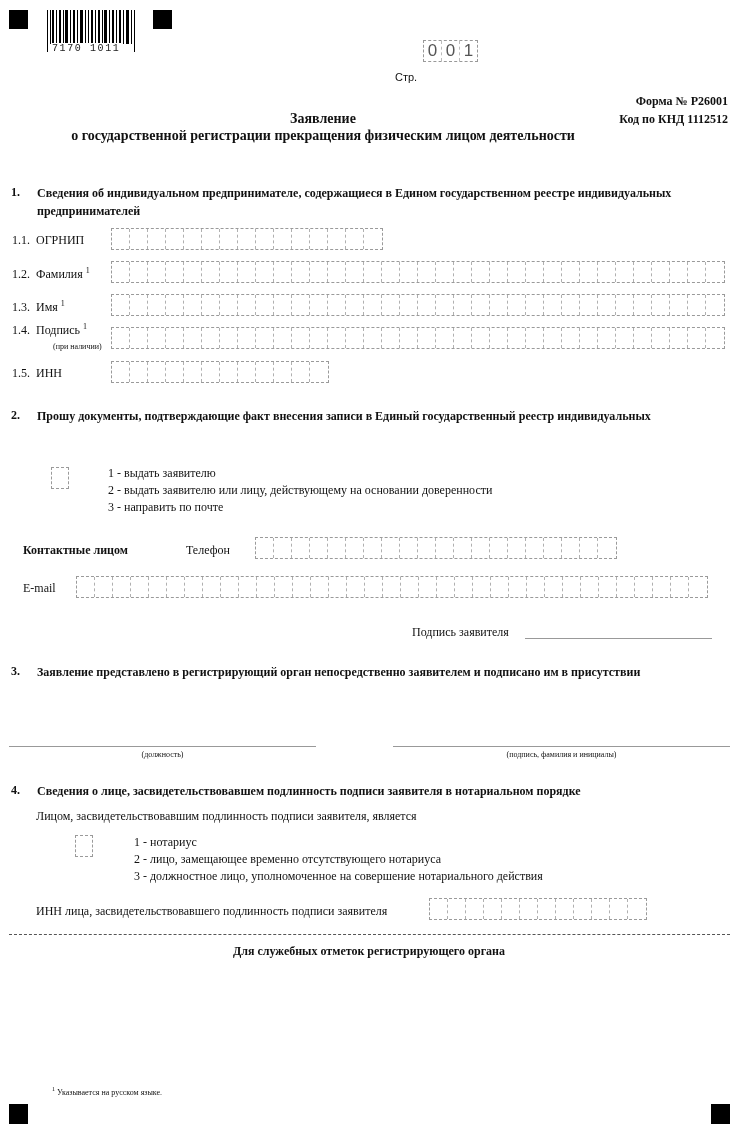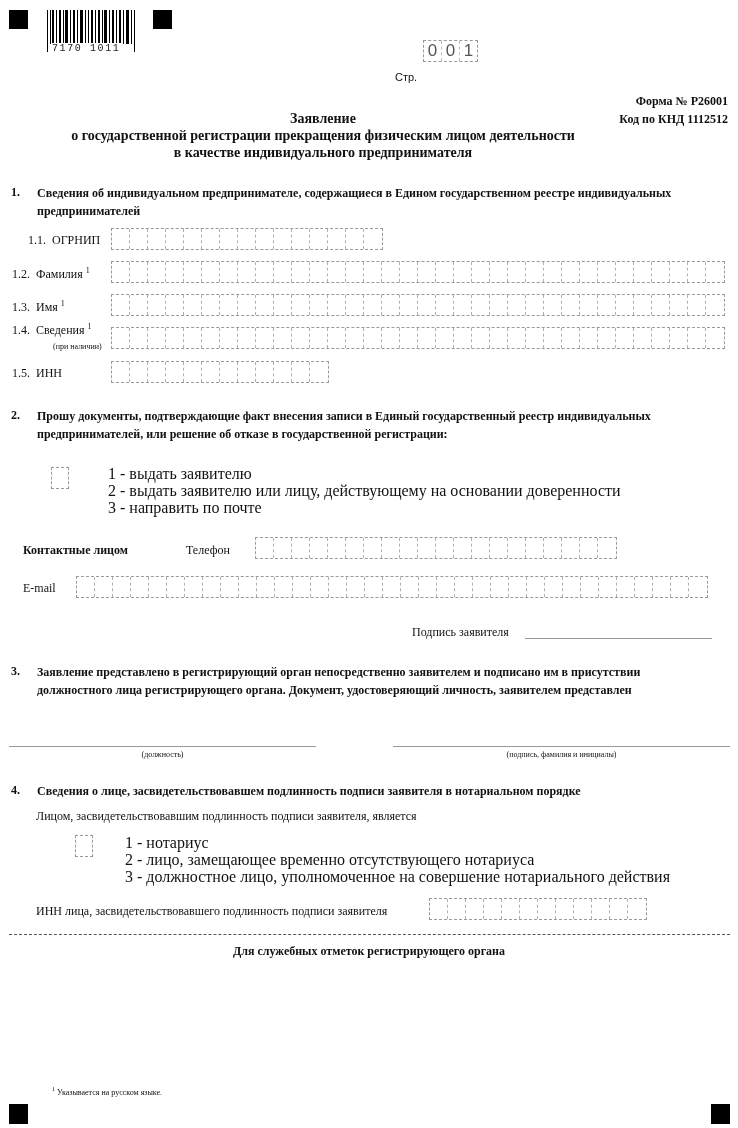--- a/index.html
+++ b/index.html
@@ -18,21 +18,21 @@
   .form-no { font-weight:bold; font-size:12px; text-align:right; }
   .title { font-weight:bold; font-size:14px; text-align:center; line-height:17px; }
   .sec-num { font-weight:bold; font-size:12px; }
   .sec-text { font-weight:bold; font-size:12px; line-height:18px; }
   .label { font-size:12px; }
   .small { font-size:8px; }
   .cells { position:absolute; display:flex; height:22px; border:1px dashed #9a9a9a; box-sizing:border-box; }
   .cells .c { width:18px; height:100%; box-sizing:border-box; border-right:1px dashed #b0b0b0; }
   .cells .c:last-child { border-right:none; }
   .checkbox { position:absolute; width:18px; height:22px; border:1px dashed #9a9a9a; box-sizing:border-box; }
-  .opt { font-size:16px; line-height:17px; }
+  .opt { font-size:12px; line-height:17px; }
   .line { position:absolute; border-top:1px solid #999; }
   .dash-line { position:absolute; border-top:1px dashed #555; }
   sup { font-size:8px; }
 </style>
 </head>
 <body>
 
 <div class="marker" style="left:9px;top:10px;width:19px;height:19px;"></div>
 <div class="marker" style="left:153px;top:10px;width:19px;height:19px;"></div>
 <div class="marker" style="left:9px;top:1104px;width:19px;height:20px;"></div>
@@ -76,30 +76,29 @@
   <span>0</span>
   <span>1</span>
 </div>
 
 <div class="abs form-no" style="right:10px;top:94px;">Форма № Р26001</div>
 <div class="abs form-no" style="right:10px;top:112px;">Код по КНД 1112512</div>
 
 <div class="abs title" style="left:0;width:646px;top:110px;">
   <div style="padding-left:0;">Заявление</div>
   <div style="margin-left:-0px;">о государственной регистрации прекращения физическим лицом деятельности</div>
-  <div>в качестве индивидуального предпринимателя</div>
 </div>
 
 <div class="abs sec-num" style="left:11px;top:185px;">1.</div>
 <div class="abs sec-text" style="left:37px;top:184px;width:695px;">
   <div>Сведения об индивидуальном предпринимателе, содержащиеся в Едином государственном реестре индивидуальных</div>
   <div>предпринимателей</div>
 </div>
 
-<div class="abs label" style="left:12px;top:233px;margin-left:16px;">
+<div class="abs label" style="left:12px;top:233px;">
   <span>1.1.</span>&nbsp;&nbsp;<span>ОГРНИП</span>
 </div>
 <div class="cells" id="cells-ogrnip" style="left:111px;top:228px;">
     <div class="c"></div>
     <div class="c"></div>
     <div class="c"></div>
     <div class="c"></div>
     <div class="c"></div>
     <div class="c"></div>
     <div class="c"></div>
@@ -187,21 +186,21 @@
     <div class="c"></div>
     <div class="c"></div>
     <div class="c"></div>
     <div class="c"></div>
     <div class="c"></div>
     <div class="c"></div>
     <div class="c"></div>
   </div>
 
 <div class="abs label" style="left:12px;top:322px;">
-  <span>1.4.</span>&nbsp;&nbsp;<span>Сведения</span>&nbsp;<sup>1</sup>
+  <span>1.4.</span>&nbsp;&nbsp;<span>Подпись</span>&nbsp;<sup>1</sup>
 </div>
 <div class="abs small" style="left:37px;top:342px;padding-left:16px;">(при наличии)</div>
 <div class="cells" style="left:111px;top:327px;">
     <div class="c"></div>
     <div class="c"></div>
     <div class="c"></div>
     <div class="c"></div>
     <div class="c"></div>
     <div class="c"></div>
     <div class="c"></div>
@@ -248,21 +247,20 @@
     <div class="c"></div>
     <div class="c"></div>
     <div class="c"></div>
     <div class="c"></div>
     <div class="c"></div>
   </div>
 
 <div class="abs sec-num" style="left:11px;top:408px;">2.</div>
 <div class="abs sec-text" style="left:37px;top:407px;width:695px;">
   <div>Прошу документы, подтверждающие факт внесения записи в Единый государственный реестр индивидуальных</div>
-  <div>предпринимателей, или решение об отказе в государственной регистрации:</div>
 </div>
 <div class="checkbox" style="left:51px;top:467px;"></div>
 <div class="abs opt" style="left:108px;top:465px;">
   <div>1 - выдать заявителю</div>
   <div>2 - выдать заявителю или лицу, действующему на основании доверенности</div>
   <div>3 - направить по почте</div>
 </div>
 
 <div class="abs label" style="left:23px;top:543px;font-weight:bold;">Контактные лицом</div>
 <div class="abs label" style="left:186px;top:543px;">Телефон</div>
@@ -325,32 +323,31 @@
     <div class="c"></div>
     <div class="c"></div>
     <div class="c"></div>
   </div>
 <div class="abs label" style="left:412px;top:625px;text-align:center;">Подпись заявителя</div>
 <div class="line" style="left:525px;top:638px;width:187px;"></div>
 
 <div class="abs sec-num" style="left:11px;top:664px;">3.</div>
 <div class="abs sec-text" style="left:37px;top:663px;width:695px;">
   <div>Заявление представлено в регистрирующий орган непосредственно заявителем и подписано им в присутствии</div>
-  <div>должностного лица регистрирующего органа. Документ, удостоверяющий личность, заявителем представлен</div>
 </div>
 <div class="line" style="left:9px;top:746px;width:307px;"></div>
 <div class="line" style="left:393px;top:746px;width:337px;"></div>
 <div class="abs small" style="left:9px;width:307px;text-align:center;top:750px;">(должность)</div>
 <div class="abs small" style="left:393px;width:337px;text-align:center;top:750px;">(подпись, фамилия и инициалы)</div>
 
 <div class="abs sec-num" style="left:11px;top:783px;">4.</div>
 <div class="abs sec-text" style="left:37px;top:782px;">Сведения о лице, засвидетельствовавшем подлинность подписи заявителя в нотариальном порядке</div>
 <div class="abs label" style="left:36px;top:809px;">Лицом, засвидетельствовавшим подлинность подписи заявителя, является</div>
 <div class="checkbox" style="left:75px;top:835px;"></div>
-<div class="abs opt" style="left:125px;top:834px;">
+<div class="abs opt" style="left:134px;top:834px;">
   <div>1 - нотариус</div>
   <div>2 - лицо, замещающее временно отсутствующего нотариуса</div>
   <div>3 - должностное лицо, уполномоченное на совершение нотариального действия</div>
 </div>
 <div class="abs label" style="left:36px;top:904px;">ИНН лица, засвидетельствовавшего подлинность подписи заявителя</div>
 <div class="cells" style="left:429px;top:898px;">
     <div class="c"></div>
     <div class="c"></div>
     <div class="c"></div>
     <div class="c"></div>

